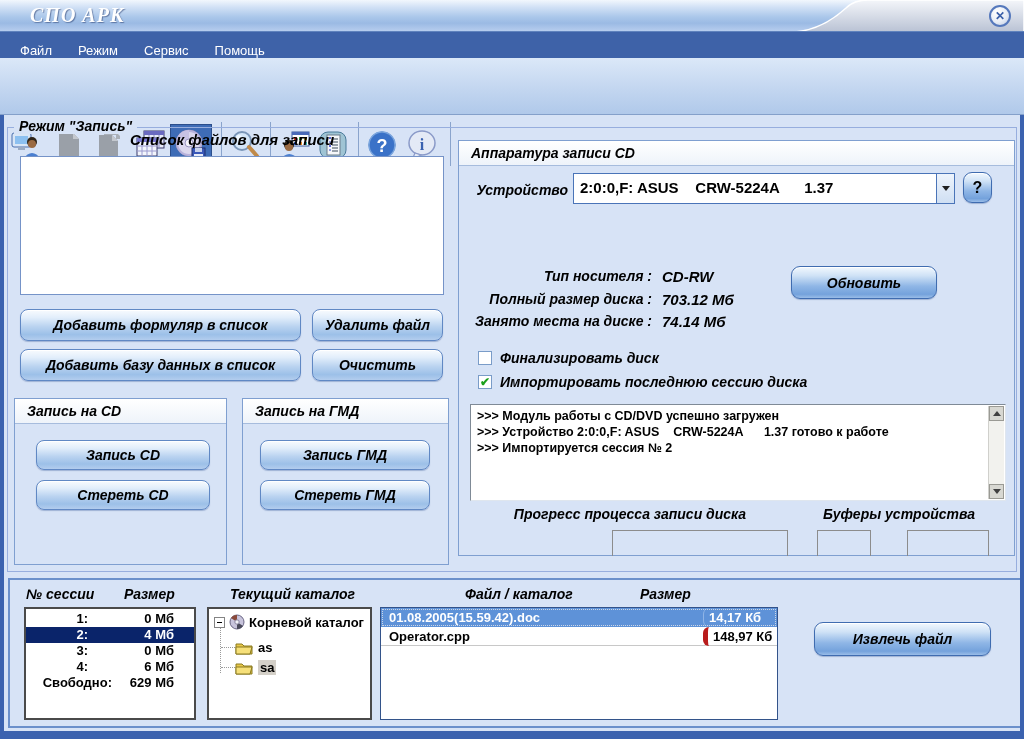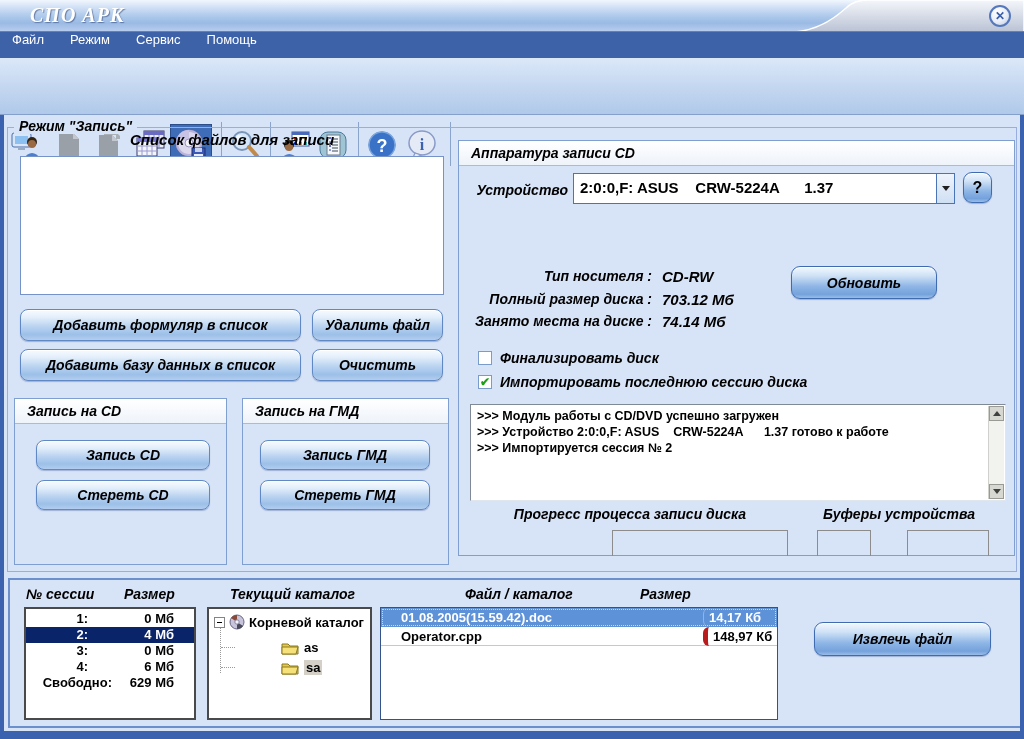--- a/index.html
+++ b/index.html
@@ -16,21 +16,21 @@
     font-size:20px; text-shadow:1px 1px 1px rgba(40,60,110,.55); letter-spacing:1px; }
   .swoosh { position:absolute; right:0; top:0; width:230px; height:32px; }
   .close-btn { position:absolute; right:13px; top:5px; width:22px; height:22px;
     border-radius:50%; border:2px solid #5578bc;
     background:radial-gradient(circle at 35% 30%, #ffffff 0%, #e8edf6 55%, #bcc9e0 100%);
     color:#3a5fa8; font-weight:bold; font-size:12px; line-height:18px; text-align:center;
     cursor:pointer; }
 
   
   .menubar { position:absolute; left:0; top:32px; width:1024px; height:26px;
-    background:#3e62a8; display:flex; align-items:flex-start; padding-left:12px; gap:26px; }
+    background:#3e62a8; display:flex; align-items:flex-end; padding-left:20px; gap:26px; }
   .menu-item { color:#ffffff; font-size:13px; cursor:pointer; }
 
   
   .toolbar { position:absolute; left:0; top:58px; width:1024px; height:57px;
     background:linear-gradient(180deg,#dbe8f8 0%,#c3d6f0 55%,#b0c9ea 100%);
     border-bottom:1px solid #84a0ca; }
   .tool-btn { position:absolute; top:70px; width:34px; height:34px; display:flex;
     align-items:center; justify-content:center; }
   .tool-sel { position:absolute; top:66px; width:42px; height:42px; background:#3e6cb6;
     border:1px solid #2c4f8c; display:flex; align-items:center; justify-content:center; }
@@ -105,31 +105,31 @@
 
   .tree-box { position:absolute; left:197px; top:27px; width:165px; height:113px;
     background:#ffffff; border:2px solid #4a4a4a; }
   .tree-root { position:absolute; left:5px; top:5px; display:flex; align-items:center; gap:4px;
     font-weight:bold; font-size:13px; }
   .expander { width:11px; height:11px; border:1px solid #848484; background:#fff;
     position:relative; cursor:pointer; }
   .expander:after { content:""; position:absolute; left:2px; top:4px; width:5px; height:1px;
     background:#000; }
   .tree-child { position:absolute; display:flex; align-items:flex-end; gap:5px;
-    font-weight:bold; font-size:13px;margin-left:46px; }
+    font-weight:bold; font-size:13px; }
   .tree-sel { background:#d4d0c8; padding:0 2px; }
   .tree-vline { position:absolute; left:11px; top:18px; width:1px; height:46px;
     border-left:1px dotted #9a9a9a; }
   .tree-hline { position:absolute; width:14px; height:1px; border-top:1px dotted #9a9a9a; }
 
   .file-list { position:absolute; left:370px; top:27px; width:398px; height:113px;
     background:#ffffff; border:1px solid #33538a; }
   .f-row { display:grid; grid-template-columns:322px 1fr; height:19px;
     font-weight:bold; font-size:13px; line-height:19px; }
-  .f-name { padding-left:20px; overflow:hidden; white-space:nowrap; }
+  .f-name { padding-left:8px; overflow:hidden; white-space:nowrap; }
   .f-size { padding-left:5px;border-radius:6px; }
   .f-sel { background:#5e92d8; color:#ffffff; outline:1px dotted #cdd6e4; outline-offset:-2px; }
   .f-sel .f-size { border-left:1px solid #8fb4e6; }
   .f-plain { border-bottom:1px solid #c8c8c8; }
   .f-plain .f-size { border-left:5px solid #b91c1c; }
 
   
   .edge { position:absolute; background:#3b62af; }
 </style>
 </head>

